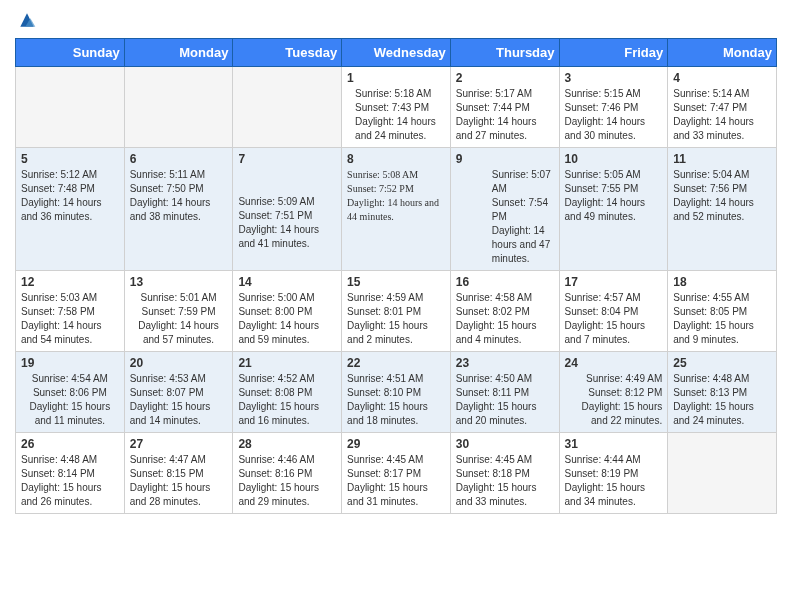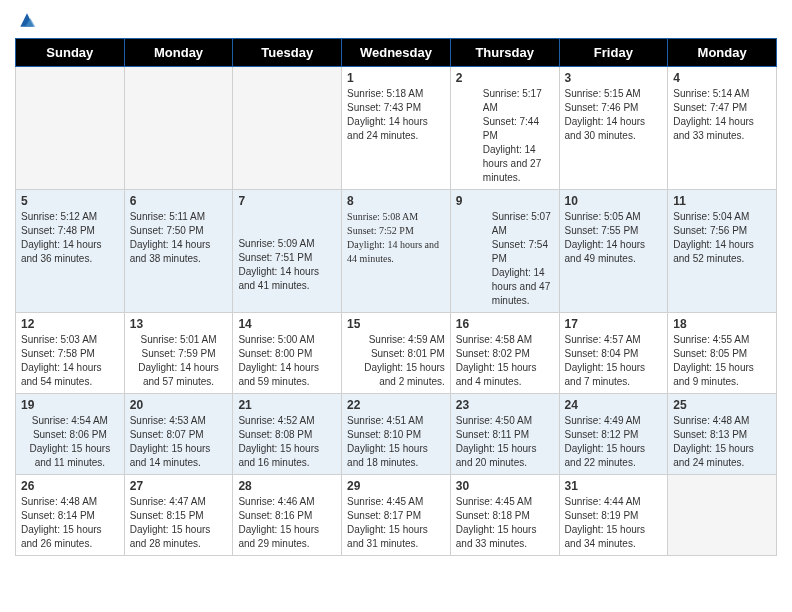--- a/index.html
+++ b/index.html
@@ -46,26 +46,26 @@
     .subtitle {
       font-size: 15px;
       color: #555;
     }
     table {
       width: 100%;
       border-collapse: collapse;
       table-layout: fixed;
     }
     thead tr th {
-      background-color: #000000;
+      background-color: #3b82f6;
       color: #fff;
       font-size: 13px;
       font-weight: bold;
       padding: 6px 4px;
-      text-align: center;
+      text-align: right;
       border: 1px solid #1a5fa8;
     }
     tbody tr td {
       vertical-align: top;
       padding: 4px 5px;
       font-size: 10.5px;
       color: #333;
       border: 1px solid #d0d0d0;
       height: 80px;
     }
@@ -125,27 +125,27 @@
         <th>Monday</th>
       </tr>
   </thead>
   <tbody id="calendar-body">
   <tr>
         <td class="empty-cell"></td>
         <td class="empty-cell"></td>
         <td class="empty-cell"></td>
         <td>
           <span class="day-number">1</span>
-          <div class="cell-info" style="white-space: pre-line;">Sunrise: 5:18 AM
+          <div class="cell-info" style="white-space: pre-line; margin-left: 8px;">Sunrise: 5:18 AM
 Sunset: 7:43 PM
 Daylight: 14 hours and 24 minutes.</div>
         </td>
         <td>
           <span class="day-number">2</span>
-          <div class="cell-info" style="white-space: pre-line; margin-left: 27px;">Sunrise: 5:17 AM
+          <div class="cell-info" style="white-space: pre-line;">Sunrise: 5:17 AM
 Sunset: 7:44 PM
 Daylight: 14 hours and 27 minutes.</div>
         </td>
         <td>
           <span class="day-number">3</span>
           <div class="cell-info" style="white-space: pre-line;">Sunrise: 5:15 AM
 Sunset: 7:46 PM
 Daylight: 14 hours and 30 minutes.</div>
         </td>
         <td>
@@ -213,21 +213,21 @@
 Daylight: 14 hours and 57 minutes.</div>
         </td>
         <td>
           <span class="day-number">14</span>
           <div class="cell-info" style="white-space: pre-line;">Sunrise: 5:00 AM
 Sunset: 8:00 PM
 Daylight: 14 hours and 59 minutes.</div>
         </td>
         <td>
           <span class="day-number">15</span>
-          <div class="cell-info" style="white-space: pre-line; text-align: right;">Sunrise: 4:59 AM
+          <div class="cell-info" style="white-space: pre-line;">Sunrise: 4:59 AM
 Sunset: 8:01 PM
 Daylight: 15 hours and 2 minutes.</div>
         </td>
         <td>
           <span class="day-number">16</span>
           <div class="cell-info" style="white-space: pre-line;">Sunrise: 4:58 AM
 Sunset: 8:02 PM
 Daylight: 15 hours and 4 minutes.</div>
         </td>
         <td>
@@ -269,21 +269,21 @@
 Daylight: 15 hours and 18 minutes.</div>
         </td>
         <td>
           <span class="day-number">23</span>
           <div class="cell-info" style="white-space: pre-line;">Sunrise: 4:50 AM
 Sunset: 8:11 PM
 Daylight: 15 hours and 20 minutes.</div>
         </td>
         <td>
           <span class="day-number">24</span>
-          <div class="cell-info" style="white-space: pre-line;">Sunrise: 4:49 AM
+          <div class="cell-info" style="white-space: pre-line; text-align: right;">Sunrise: 4:49 AM
 Sunset: 8:12 PM
 Daylight: 15 hours and 22 minutes.</div>
         </td>
         <td>
           <span class="day-number">25</span>
           <div class="cell-info" style="white-space: pre-line;">Sunrise: 4:48 AM
 Sunset: 8:13 PM
 Daylight: 15 hours and 24 minutes.</div>
         </td>
       </tr>

